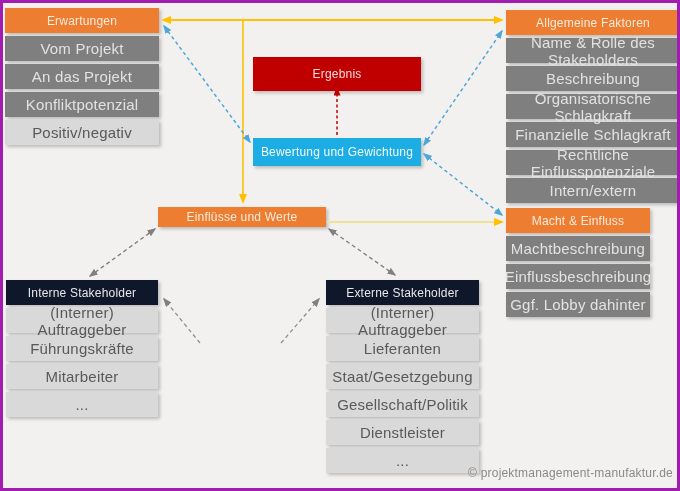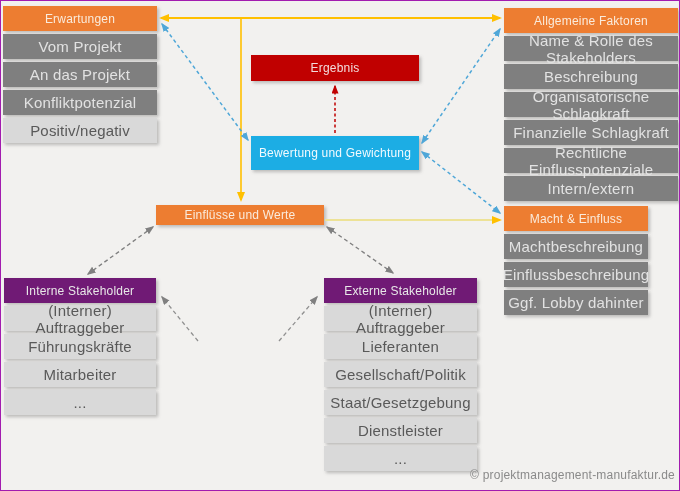--- a/index.html
+++ b/index.html
@@ -1,47 +1,47 @@
 <!DOCTYPE html>
 <html><head>
 <meta charset="utf-8">
 <style>
   html,body{margin:0;padding:0;background:#e8e8e8;}
   #canvas{
     position:relative;
     width:680px;height:491px;
     background:#f2f1ef;
-    border:1px solid #a21caf;
+    border:3px solid #a21caf;
     box-sizing:border-box;
     font-family:"Liberation Sans", sans-serif;
     overflow:hidden;
   }
   .col{position:absolute;}
   .row{
     height:25px;
     margin-bottom:3px;
     display:flex;align-items:center;justify-content:center;
     font-size:15px;
     text-align:center;
     box-shadow:2px 2px 3px rgba(90,90,90,0.35);
     letter-spacing:0.2px;
   }
   .hdr-orange{background:#ED7D31;color:#FAEBDC;font-size:12px;}
-  .hdr-dark{background:#701a75;color:#E8E8E8;font-size:12px;}
+  .hdr-dark{background:#0f172a;color:#E8E8E8;font-size:12px;}
   .dark{background:#7F7F7F;color:#E2E2E2;}
   .light{background:#D9D9D9;color:#595959;}
   .cbox{
     position:absolute;
     display:flex;align-items:center;justify-content:center;
     font-size:12px;
     box-shadow:2px 2px 3px rgba(90,90,90,0.35);
     letter-spacing:0.2px;
   }
-  #box-ergebnis{left:250px;top:54px;width:168px;height:26px;background:#C00000;color:#F3DBDB;}
-  #box-bewertung{left:250px;top:135px;width:168px;height:34px;background:#1CADE4;color:#F2FAFE;text-align:center;}
+  #box-ergebnis{left:250px;top:54px;width:168px;height:34px;background:#C00000;color:#F3DBDB;}
+  #box-bewertung{left:250px;top:135px;width:168px;height:28px;background:#1CADE4;color:#F2FAFE;text-align:center;}
   #box-einfluesse{left:155px;top:204px;width:168px;height:20px;background:#ED7D31;color:#FAEBDC;}
   #arrows{position:absolute;left:0;top:0;pointer-events:none;z-index:5;}
   
   #folder-wrap{position:absolute;left:200px;top:307px;width:74px;text-align:center;}
   .folder{position:relative;width:24px;height:17px;margin:6px auto 0 auto;background:#7C7C7C;border-radius:2px;}
   .folder::before{
     content:"";position:absolute;left:0;top:-4px;width:10px;height:5px;
     background:#757575;border-radius:2px 2px 0 0;
   }
   .folder-reflection{
@@ -122,22 +122,22 @@
     <div class="row light">(Interner) Auftraggeber</div>
     <div class="row light">Führungskräfte</div>
     <div class="row light">Mitarbeiter</div>
     <div class="row light">...</div>
   </div>
 
   <div class="col" style="left:323px;top:277px;width:153px">
     <div class="row hdr-dark">Externe Stakeholder</div>
     <div class="row light">(Interner) Auftraggeber</div>
     <div class="row light">Lieferanten</div>
+    <div class="row light">Staat/Gesetzgebung</div>
     <div class="row light">Gesellschaft/Politik</div>
-    <div class="row light">Staat/Gesetzgebung</div>
     <div class="row light">Dienstleister</div>
     <div class="row light">...</div>
   </div>
 
   <div class="cbox" id="box-ergebnis">Ergebnis</div>
   <div class="cbox" id="box-bewertung">Bewertung und Gewichtung</div>
   <div class="cbox" id="box-einfluesse">Einflüsse und Werte</div>
 
 
   <div id="copyright">© projektmanagement-manufaktur.de</div>

